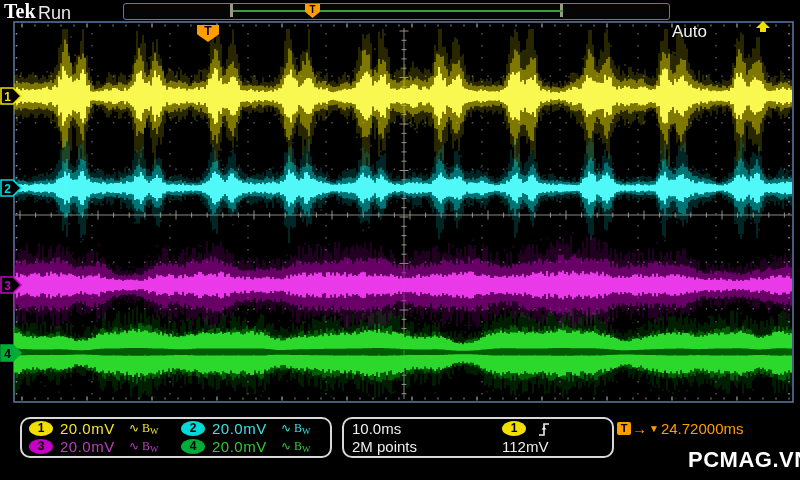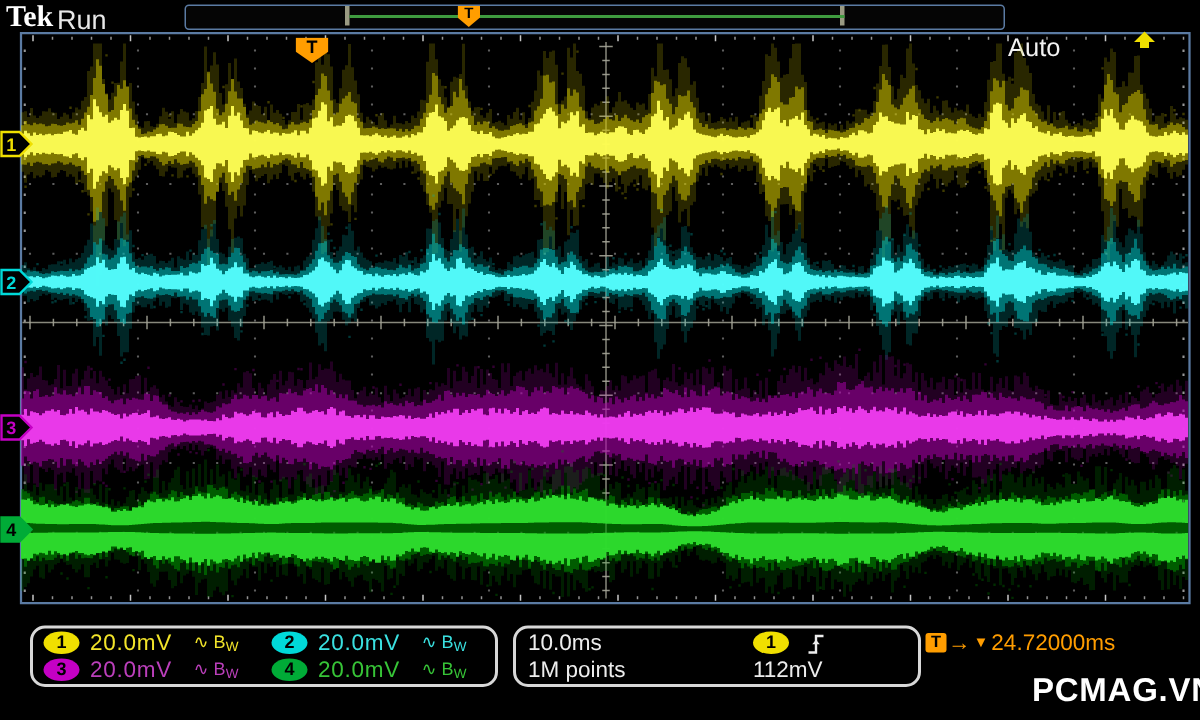--- a/index.html
+++ b/index.html
@@ -28,21 +28,21 @@
 
   
   .readout-box{position:absolute;top:417px;height:41px;background:#000;
     border:2px solid #d8d8d8;border-radius:10px;box-sizing:border-box;}
   #chbox{left:20px;width:312px;display:grid;grid-template-columns:1fr 1fr;
     grid-template-rows:1fr 1fr;align-items:center;padding:1px 2px;}
   .ch-cell{display:flex;align-items:center;gap:7px;padding-left:5px;font-size:15px;}
   .ch-oval{display:inline-block;width:24px;height:15px;border-radius:50%;color:#000;
     font-size:12px;font-weight:bold;text-align:center;line-height:15px;flex:none;}
   .ch-scale{width:62px;letter-spacing:0.5px;}
-  .ch-icons{font-size:12px;white-space:nowrap;}
+  .ch-icons{font-size:12px;white-space:nowrap;font-family:Liberation Serif, serif;}
   .bw-sub{font-size:9px;vertical-align:-2px;}
   #hbox{left:342px;width:272px;display:grid;grid-template-columns:150px 115px auto;
     grid-template-rows:1fr 1fr;align-items:center;padding:1px 16px 1px 8px;
     color:#ededed;font-size:15px;}
   .trig-row{display:flex;align-items:center;gap:1px;}
   #trig-t-icon{display:inline-block;width:14px;height:13px;background:#ff9d00;color:#000;
     font-weight:bold;font-size:11px;line-height:13px;text-align:center;border-radius:2px;}
   .orange{color:#ff9d00;}
   #trig-delay-icon{font-size:10px;margin:0 1px;}
   #trig-src-cell{display:flex;align-items:center;gap:10px;}
@@ -149,18 +149,18 @@
         <path d="M3 14 H8 V3 H13" fill="none" stroke="#ededed" stroke-width="1.6"></path>
         <path d="M5.5 8.5 H10.5 L8 5.5 Z" fill="#ededed"></path>
       </svg>
     </span>
     <span class="trig-row">
       <span id="trig-t-icon">T</span>
         <span class="orange">→</span>
         <span class="orange" id="trig-delay-icon">▼</span>
         <span class="orange">24.72000ms</span>
     </span>
-    <span>1M points</span>
+    <span>2M points</span>
     <span>112mV</span>
   </div>
 
   <div id="watermark">PCMAG.VN</div>
 </div>
 
 </body></html>

